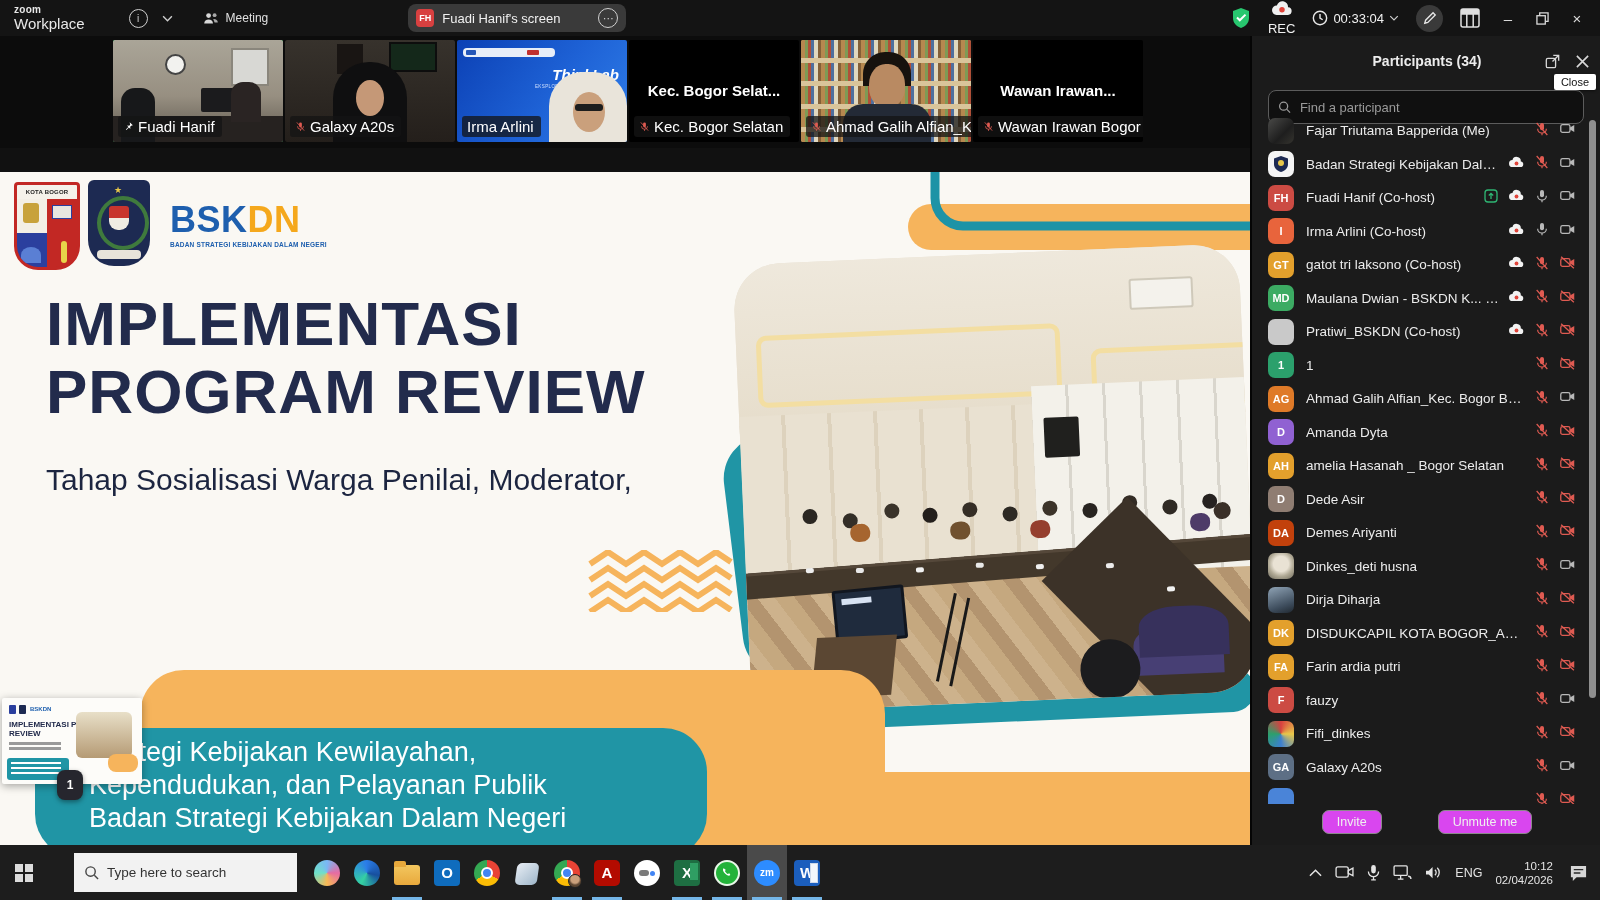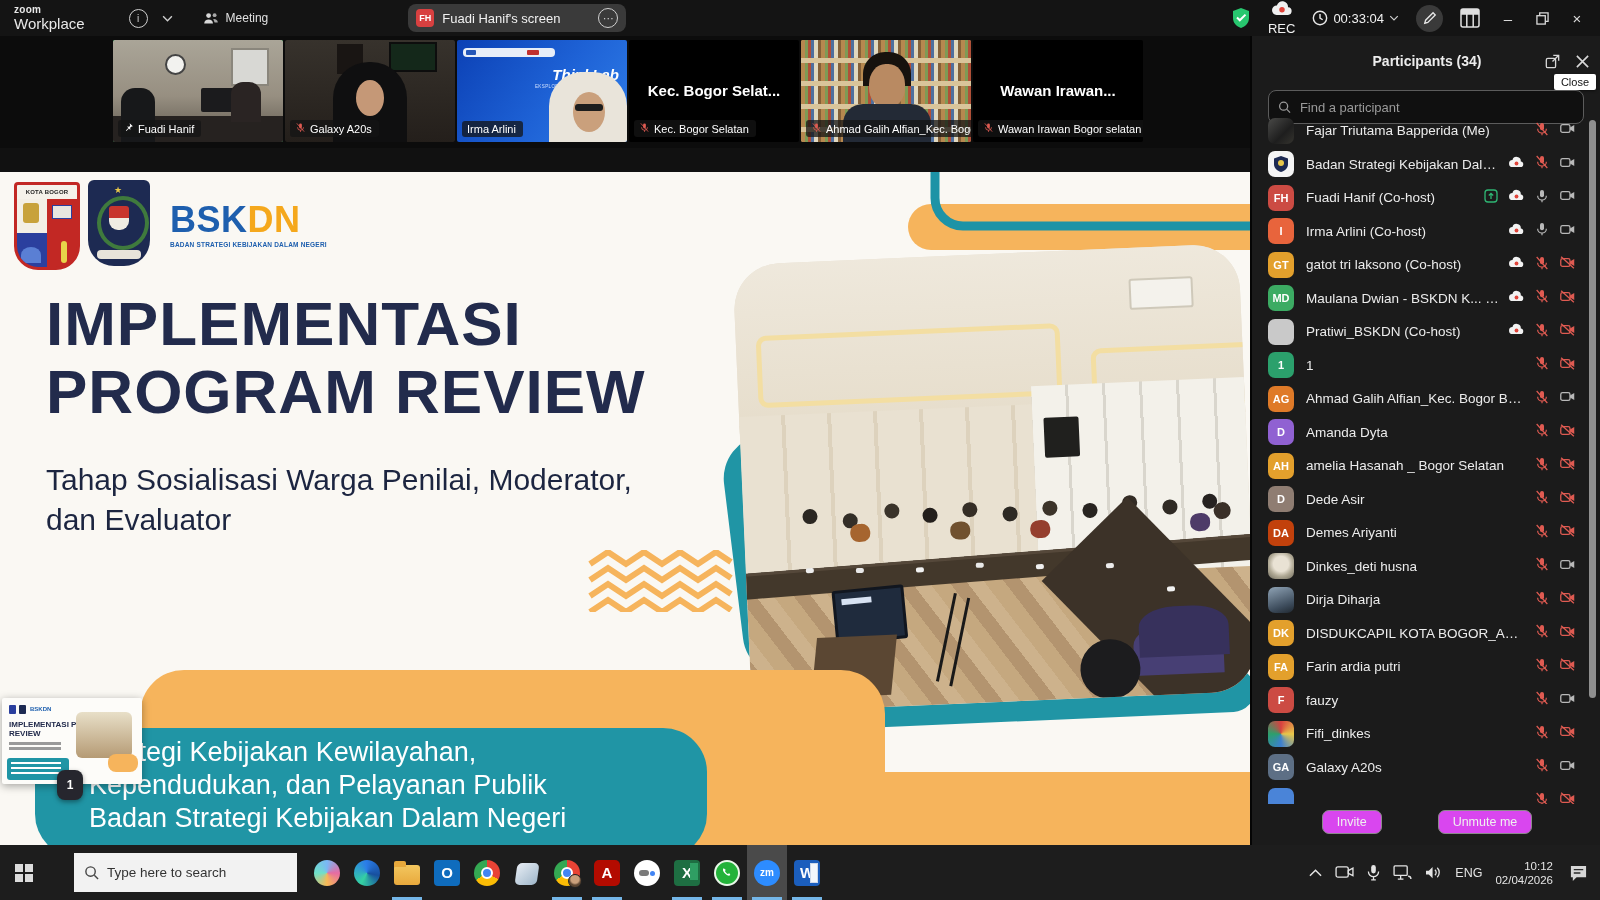--- a/index.html
+++ b/index.html
@@ -30,21 +30,21 @@
   #pencil-btn{width:27px;height:27px;border-radius:50%;background:#3a3a3a;}
   .winctl{font-size:15px;color:#dadada;width:22px;text-align:center;}
   
   #videostrip{position:absolute;left:0;top:36px;width:1250px;height:112px;background:#0c0c0c;}
   .tile{position:absolute;top:4px;width:170px;height:102px;background:#000;border-radius:2px;
         overflow:hidden;}
   .tile.active{outline:2px solid #23d56b;outline-offset:-2px;}
   .tile .cname{position:absolute;left:0;right:0;top:42px;text-align:center;color:#fff;
                font-size:15px;font-weight:bold;}
   .tile .pill{position:absolute;left:5px;bottom:5px;background:rgba(20,20,20,.75);color:#fff;
-              border-radius:3px;padding:2px 7px 2px 5px;font-size:11px;display:flex;
+              border-radius:3px;padding:2px 7px 2px 5px;font-size:15px;display:flex;
               align-items:center;gap:4px;max-width:158px;white-space:nowrap;}
   .scene{position:absolute;inset:0;}
   
   .sc-office{background:linear-gradient(180deg,#aaa598 0%,#978f81 55%,#5c564c 100%);}
   .sc-office .clock{position:absolute;left:52px;top:14px;width:17px;height:17px;background:#f2f2ef;
         border-radius:50%;border:2px solid #444;}
   .sc-office .win{position:absolute;right:14px;top:8px;width:34px;height:34px;background:#d8d8d4;border:2px solid #8a867c;}
   .sc-office .desk{position:absolute;left:0;bottom:0;width:100%;height:26px;background:#262220;}
   .sc-office .mon{position:absolute;left:88px;top:48px;width:34px;height:24px;background:#1b1b1d;border-radius:2px;}
   .sc-office .p1{position:absolute;left:8px;top:48px;width:34px;height:54px;background:#17181a;border-radius:14px 14px 0 0;}
@@ -427,21 +427,20 @@
         <div class="t"><span class="b">BSK</span><span class="d">DN</span></div>
         <div class="s">BADAN STRATEGI KEBIJAKAN DALAM NEGERI</div>
       </div>
 
       <div id="slide-title" class="abs">
         <div>IMPLEMENTASI</div>
         <div>PROGRAM REVIEW</div>
       </div>
       <div id="slide-sub" class="abs">
         <div>Tahap Sosialisasi Warga Penilai, Moderator,</div>
-        <div>dan Evaluator</div>
       </div>
 
       <svg id="zigzag" class="abs" width="145" height="62" viewBox="0 0 145 62">
         <g fill="none" stroke="#f6b45c" stroke-width="6">
           <path d="M2 14 L20 2 L38 14 L56 2 L74 14 L92 2 L110 14 L128 2 L143 12"></path>
           <path d="M2 30 L20 18 L38 30 L56 18 L74 30 L92 18 L110 30 L128 18 L143 28"></path>
           <path d="M2 46 L20 34 L38 46 L56 34 L74 46 L92 34 L110 46 L128 34 L143 44"></path>
           <path d="M2 62 L20 50 L38 62 L56 50 L74 62 L92 50 L110 62 L128 50 L143 60"></path>
         </g>
       </svg>

